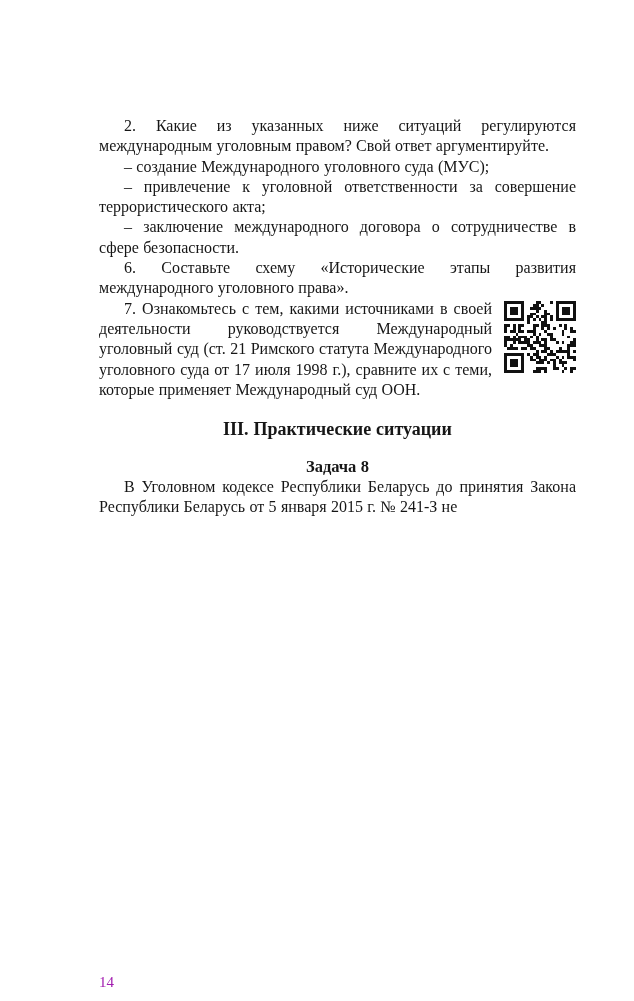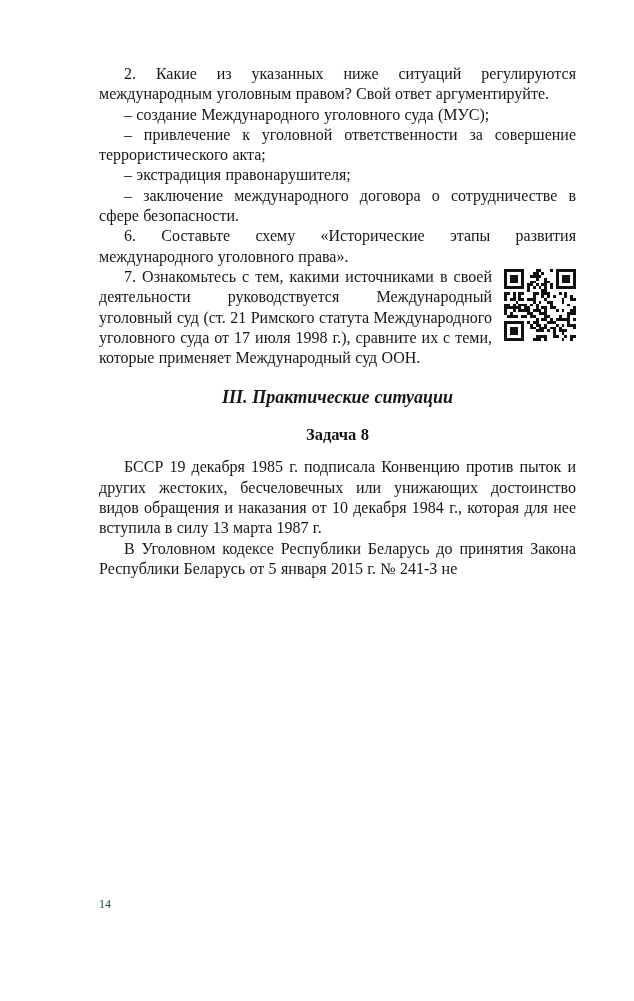--- a/index.html
+++ b/index.html
@@ -12,39 +12,38 @@
     height: 1001px;
     font-family: "Liberation Serif", "DejaVu Serif", serif;
     color: #161616;
     -webkit-font-smoothing: antialiased;
   }
   .page {
     position: relative;
     box-sizing: border-box;
     width: 634px;
     height: 1001px;
-    padding: 64px 58px 0 99px;
+    padding: 116px 58px 0 99px;
     background: #ffffff;
     overflow: hidden;
   }
   .para {
     margin: 0;
     font-size: 16px;
     line-height: 20.3px;
     text-align: justify;
     text-indent: 25px;
     hyphens: auto;
     word-spacing: 0.02em;
   }
   .section-heading {
     margin: 17px 0 0 0;
     font-size: 18px;
     line-height: 24px;
     font-weight: bold;
-    font-style: italic;
     text-align: center;
     text-indent: 0;
   }
   .task-heading {
     margin: 15px 0 0 0;
     font-size: 16.5px;
     line-height: 21px;
     font-weight: bold;
     text-align: center;
     text-indent: 0;
@@ -60,35 +59,34 @@
     background: #ffffff;
   }
   .qr-float svg {
     display: block;
     width: 72px;
     height: 72px;
   }
   .page-number {
     position: absolute;
     left: 99px;
-    top: 894px;
-    font-size: 12px;
+    top: 972px;
+    font-size: 15px;
     line-height: 20px;
-    color: #14532d;
+    color: #a21caf;
   }
 </style>
 </head>
 <body>
 
 <div class="page">
 
   <p class="para">2.&nbsp;Какие из указанных ниже ситуаций регулируются международным уголовным правом? Свой ответ аргументируйте.</p>
   <p class="para">–&nbsp;создание Международного уголовного суда (МУС);</p>
   <p class="para">–&nbsp;привлечение к уголовной ответственности за совершение террористического акта;</p>
-  <p class="para">–&nbsp;экстрадиция правонарушителя;</p>
   <p class="para">–&nbsp;заключение международного договора о сотрудничестве в сфере безопасности.</p>
   <p class="para">6.&nbsp;Составьте схему «Исторические этапы развития международного уголовного права».</p>
 
   <p class="para">
     <span class="qr-float">
       <svg id="qr-svg" viewBox="0 0 25 25" shape-rendering="crispEdges" fill="#111111">
           <rect x="0" y="0" width="1" height="1"></rect>
           <rect x="1" y="0" width="1" height="1"></rect>
           <rect x="2" y="0" width="1" height="1"></rect>
           <rect x="3" y="0" width="1" height="1"></rect>
@@ -377,18 +375,17 @@
           <rect x="20" y="24" width="1" height="1"></rect>
           <rect x="23" y="24" width="1" height="1"></rect>
         </svg>
     </span><span>7.&nbsp;Ознакомьтесь с тем, какими источниками в своей деятельности руководствуется Международный уголовный суд (ст.&nbsp;21 Римского статута Международного уголовного суда от 17 июля 1998&nbsp;г.), сравните их с теми, которые применяет Международный суд ООН.</span>
   </p>
 
   <p class="para section-heading">III. Практические ситуации</p>
 
   <p class="para task-heading">Задача 8</p>
 
-  <p class="para task-first">БССР 19 декабря 1985&nbsp;г. подписала Конвенцию против пыток и других жестоких, бесчеловечных или унижающих достоинство видов обращения и наказания от 10 декабря 1984&nbsp;г., которая для нее вступила в силу 13 марта 1987&nbsp;г.</p>
   <p class="para">В Уголовном кодексе Республики Беларусь до принятия Закона Республики Беларусь от 5 января 2015&nbsp;г. №&nbsp;241-З не</p>
 
   <div class="page-number">14</div>
 
 </div>
 
 </body></html>

